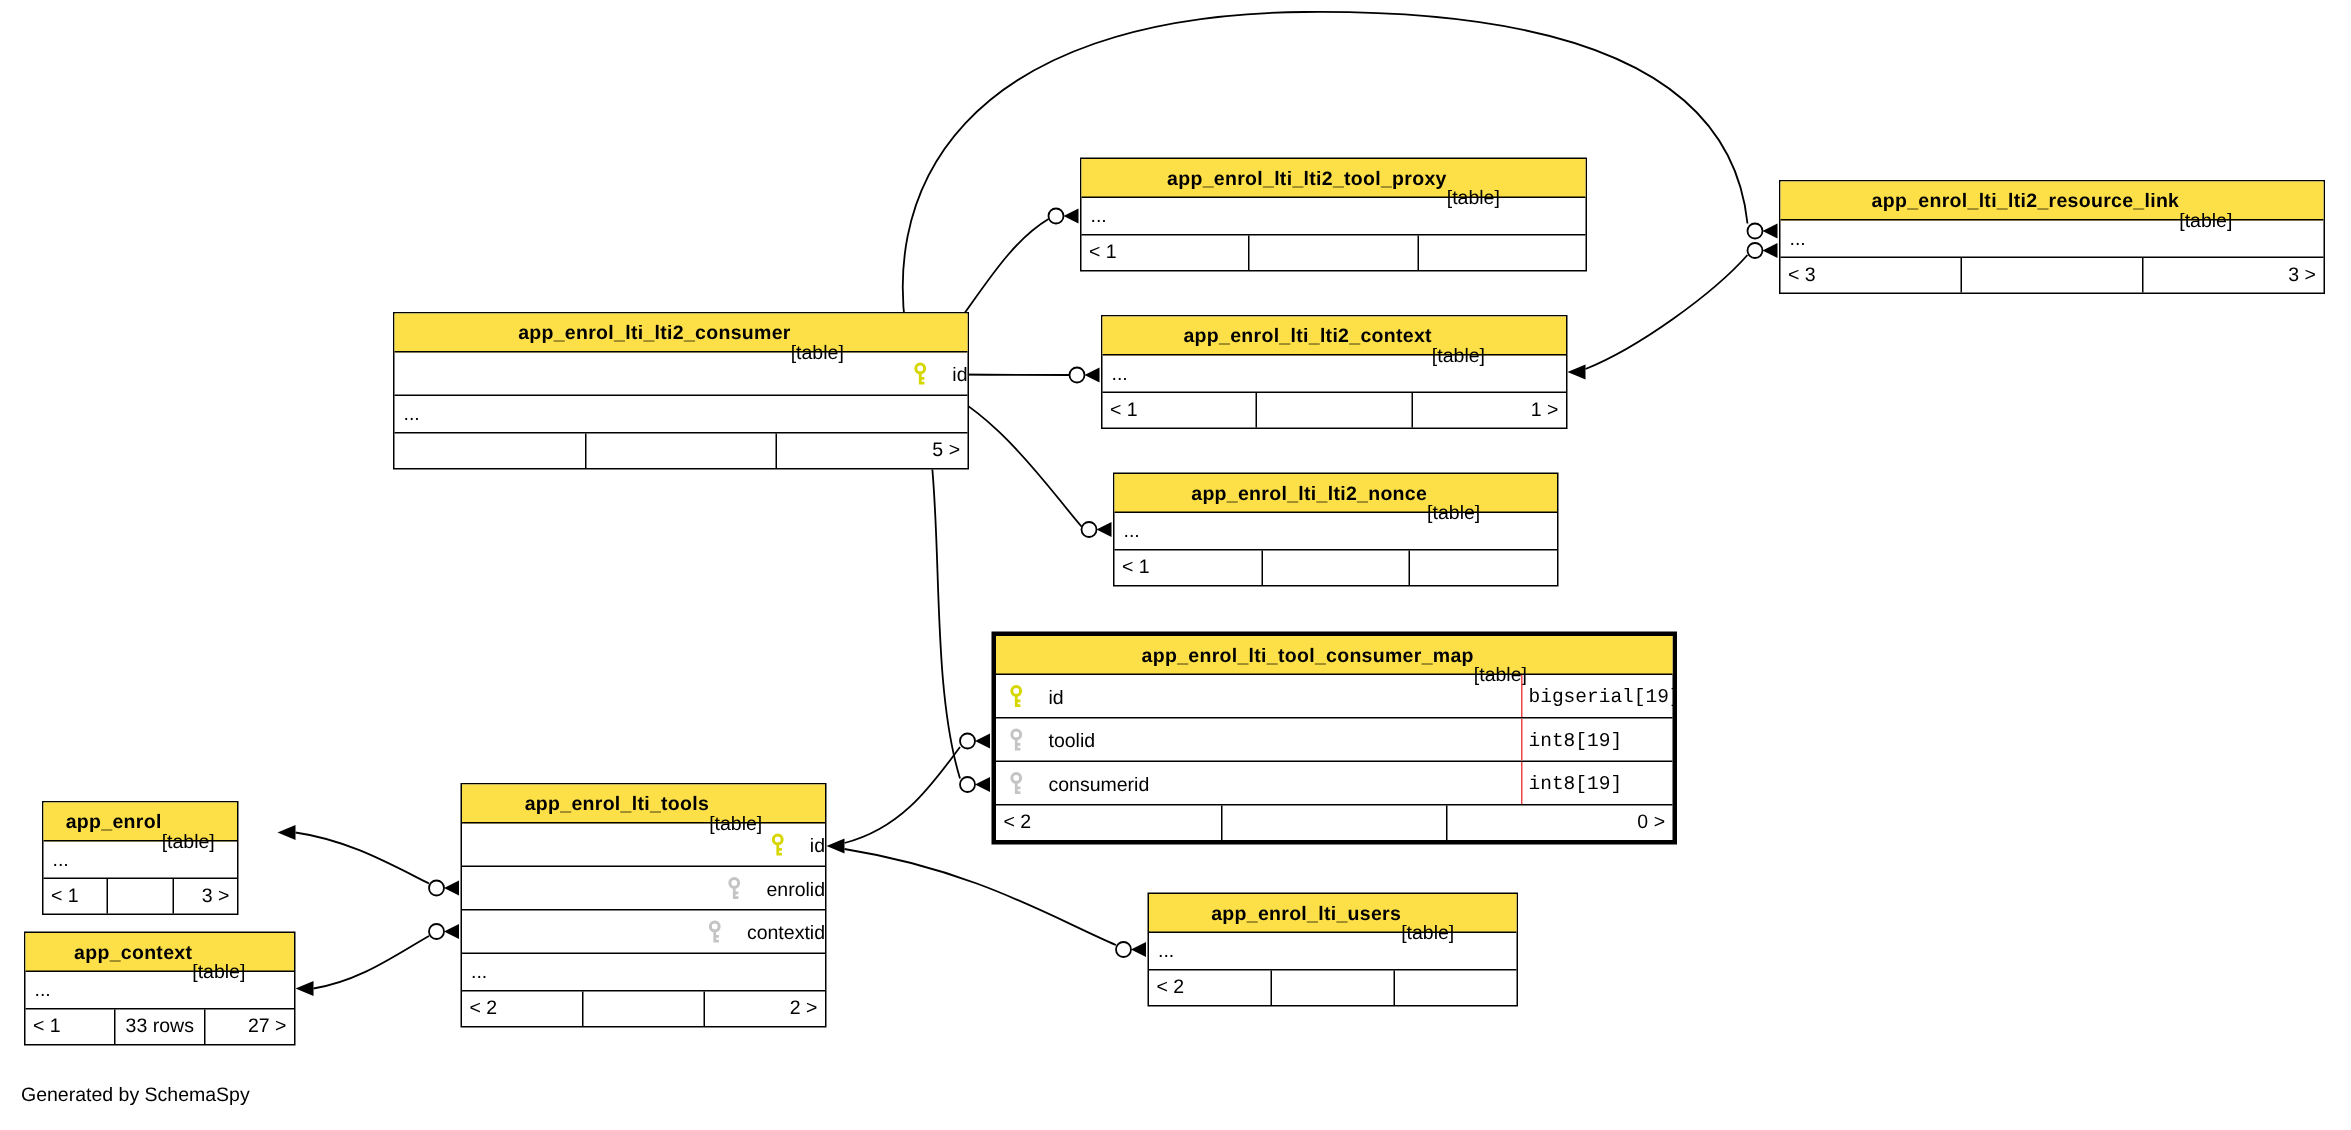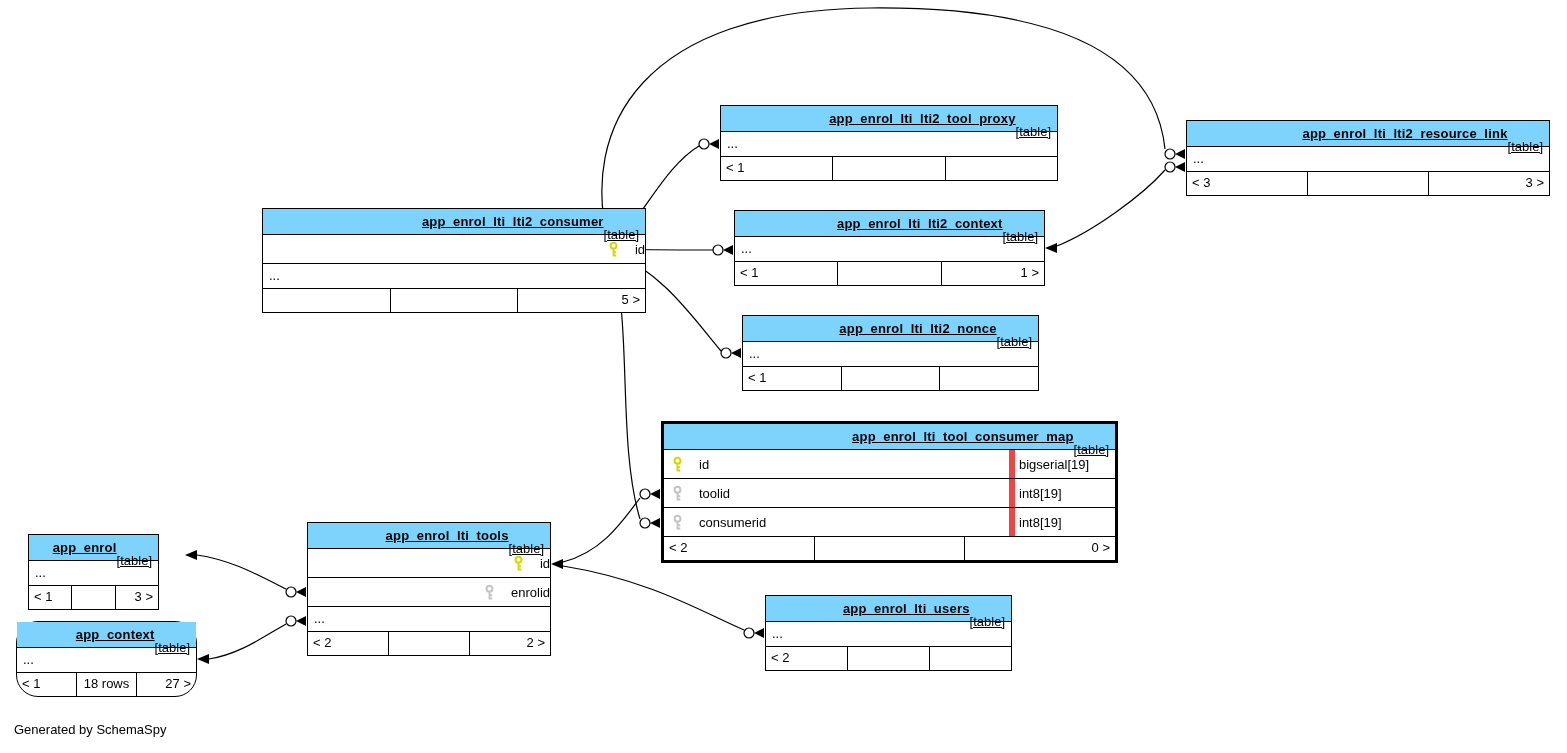--- a/index.html
+++ b/index.html
@@ -5,29 +5,29 @@
   html,body{margin:0;padding:0;background:#fff;}
   #canvas{position:relative;width:1567px;height:753px;background:#fff;overflow:hidden;
           font-family:"Liberation Sans",sans-serif;color:#000;}
   #wires{position:absolute;left:0;top:0;width:1567px;height:753px;}
   #wires path{fill:none;stroke:#000;stroke-width:1.2;}
   #wires circle{fill:#fff;stroke:#000;stroke-width:1.2;}
   #wires polygon{fill:#000;stroke:none;}
 
   .tbl{position:absolute;box-sizing:border-box;background:#fff;border:1px solid #000;font-size:13px;}
   .tbl.main{border-width:3px;}
-  .hd{display:flex;justify-content:flex-end;align-items:center;height:25px;
-      background:#7dd3fc;border-bottom:1px solid #000;padding:0 6px;text-decoration:underline;}
+  .hd{display:flex;justify-content:center;align-items:center;height:25px;
+      background:#fde047;border-bottom:1px solid #000;padding:0 6px;}
   .hd .nm{font-weight:bold;letter-spacing:.2px;white-space:nowrap;}
   .hd .badge{font-weight:normal;white-space:nowrap;margin-top:25px;}
   .row{display:flex;align-items:center;height:28px;border-bottom:1px solid #000;padding-left:8px;justify-content:flex-end;}
   .row .colname{margin-left:16px;white-space:nowrap;}
   .row.nokey{padding-left:36px;}
   .row .typ{margin-left:auto;align-self:stretch;display:flex;align-items:center;
-            border-left:6px solid #ef4444;width:96px;padding-left:4px;white-space:nowrap;}
+            border-left:1px solid #ef4444;width:96px;padding-left:4px;white-space:nowrap;font-family:Liberation Mono, monospace;}
   .ell{height:24px;line-height:24px;border-bottom:1px solid #000;padding-left:6px;}
   .ft{display:flex;height:23px;}
   .ft span{flex:1;box-sizing:border-box;padding:3px 5px 0;white-space:nowrap;}
   .ft span + span{border-left:1px solid #000;}
   .ft .r{text-align:right;}
   .ft .c{text-align:center;}
   .key{flex:0 0 11px;width:11px;height:17px;}
   .key.pk{color:#d6d600;}
   .key.fk{color:#c4c4c4;}
   #credit{position:absolute;left:14px;top:722px;font-size:13px;}
@@ -210,29 +210,29 @@
     <span class="badge">[table]</span>
   </div>
   <div class="ell">...</div>
   <div class="ft">
     <span>&lt; 1</span>
     <span class="c"></span>
     <span class="r">3 &gt;</span>
   </div>
 </div>
 
-<div class="tbl" style="left:16px;top:621px;width:181px;border-radius:22px;">
+<div class="tbl" style="left:16px;top:621px;width:181px;">
   <div class="hd">
     <span class="nm">app_context</span>
     <span class="badge">[table]</span>
   </div>
   <div class="ell">...</div>
   <div class="ft">
     <span>&lt; 1</span>
-    <span class="c">18 rows</span>
+    <span class="c">33 rows</span>
     <span class="r">27 &gt;</span>
   </div>
 </div>
 
 <div class="tbl" style="left:307px;top:522px;width:244px;">
   <div class="hd">
     <span class="nm">app_enrol_lti_tools</span>
     <span class="badge">[table]</span>
   </div>
   <div class="row">
@@ -242,20 +242,27 @@
     </svg>
     <span class="colname">id</span>
   </div>
   <div class="row">
     <svg class="key fk" viewBox="0 0 12 18">
       <circle cx="6" cy="4.8" r="3.2" fill="none" stroke="currentColor" stroke-width="2.2"></circle>
       <path d="M6 8 L6 16.5 M6 12 L9 12 M6 15.5 L9 15.5" stroke="currentColor" stroke-width="2" fill="none"></path>
     </svg>
     <span class="colname">enrolid</span>
   </div>
+  <div class="row">
+    <svg class="key fk" viewBox="0 0 12 18">
+      <circle cx="6" cy="4.8" r="3.2" fill="none" stroke="currentColor" stroke-width="2.2"></circle>
+      <path d="M6 8 L6 16.5 M6 12 L9 12 M6 15.5 L9 15.5" stroke="currentColor" stroke-width="2" fill="none"></path>
+    </svg>
+    <span class="colname">contextid</span>
+  </div>
   <div class="ell">...</div>
   <div class="ft">
     <span>&lt; 2</span>
     <span class="c"></span>
     <span class="r">2 &gt;</span>
   </div>
 </div>
 
 <div class="tbl" style="left:765px;top:595px;width:247px;">
   <div class="hd">

